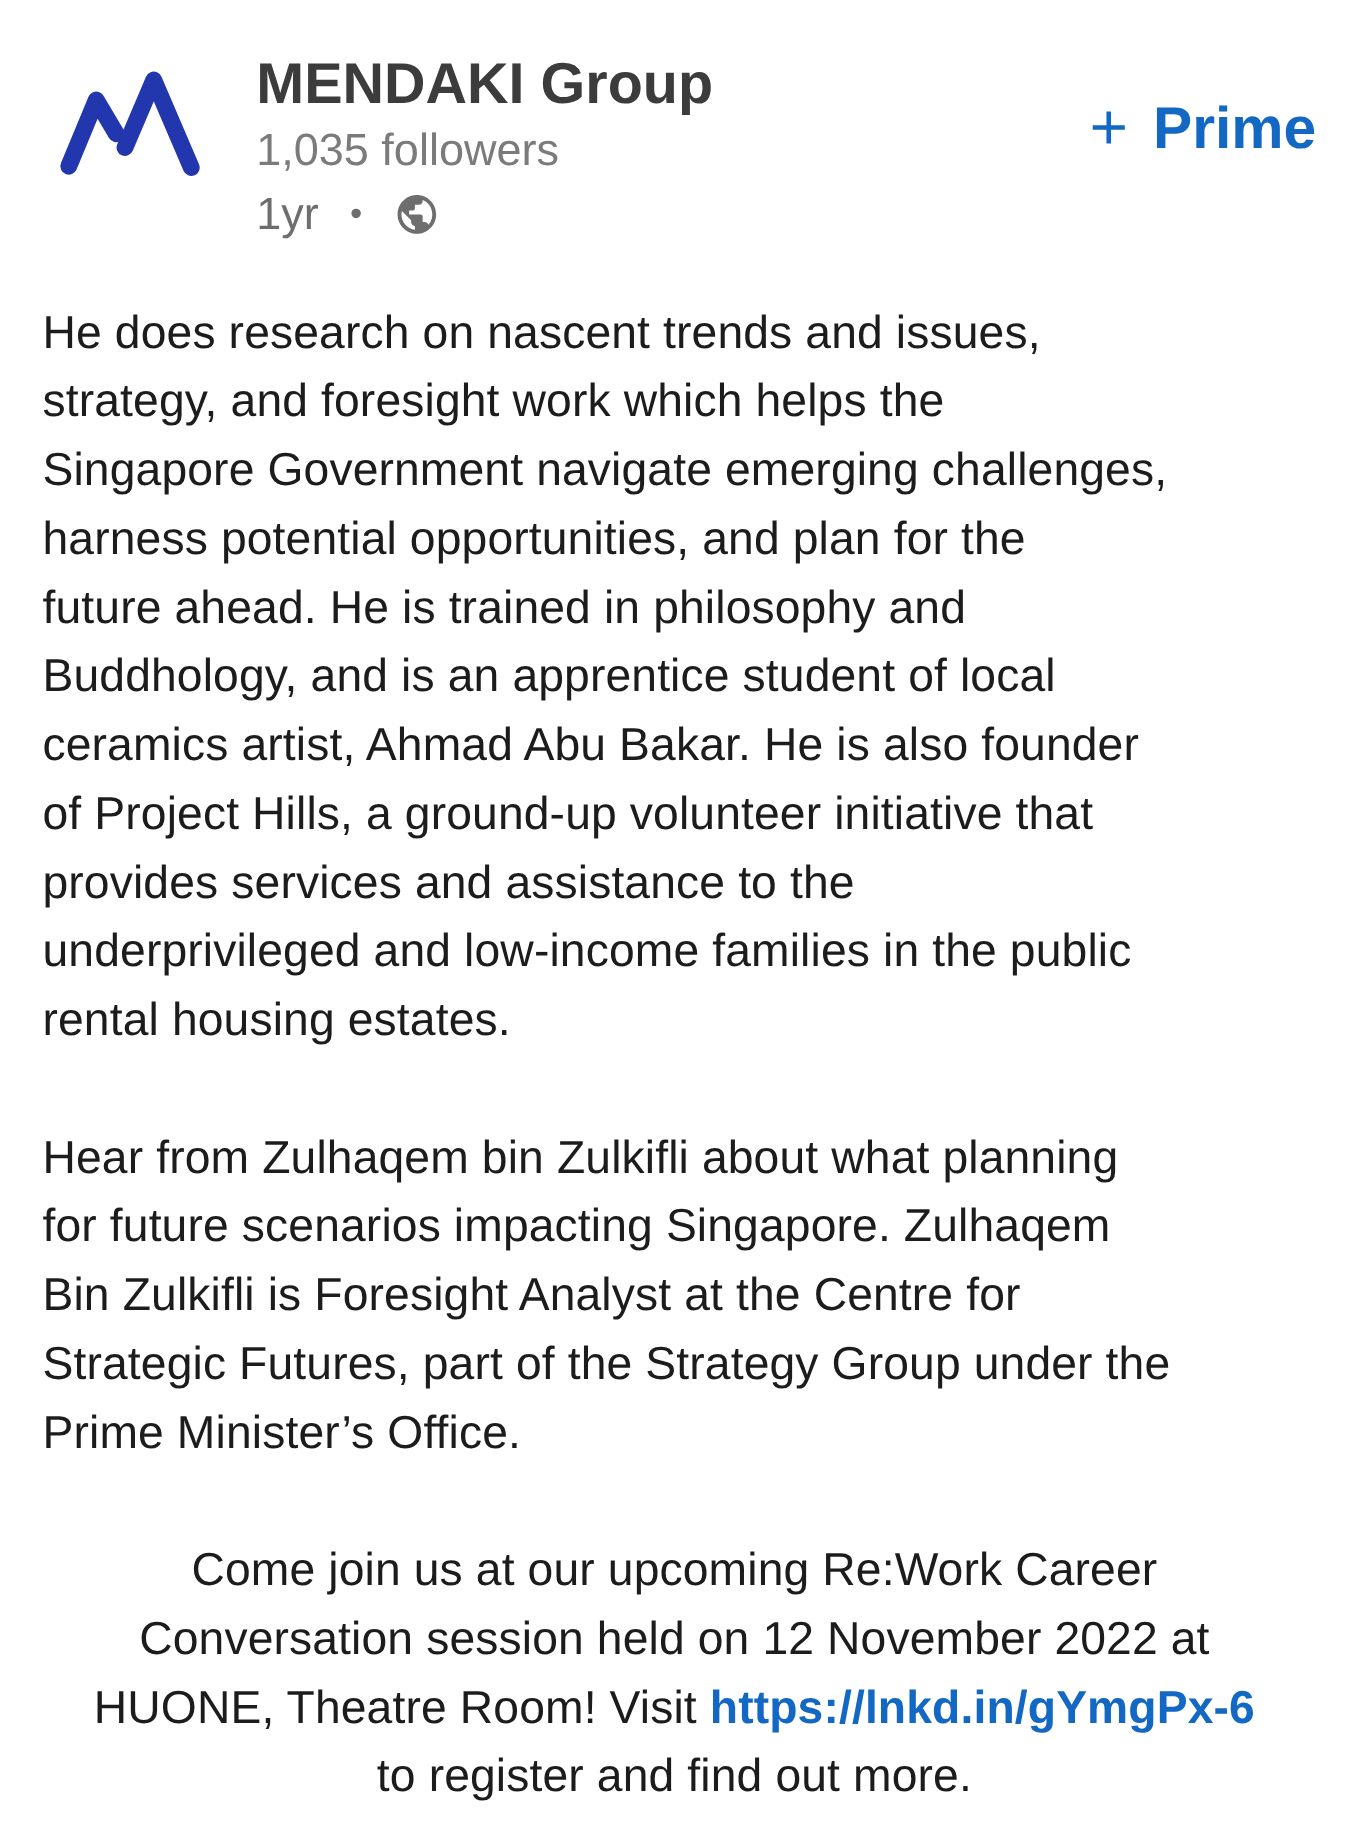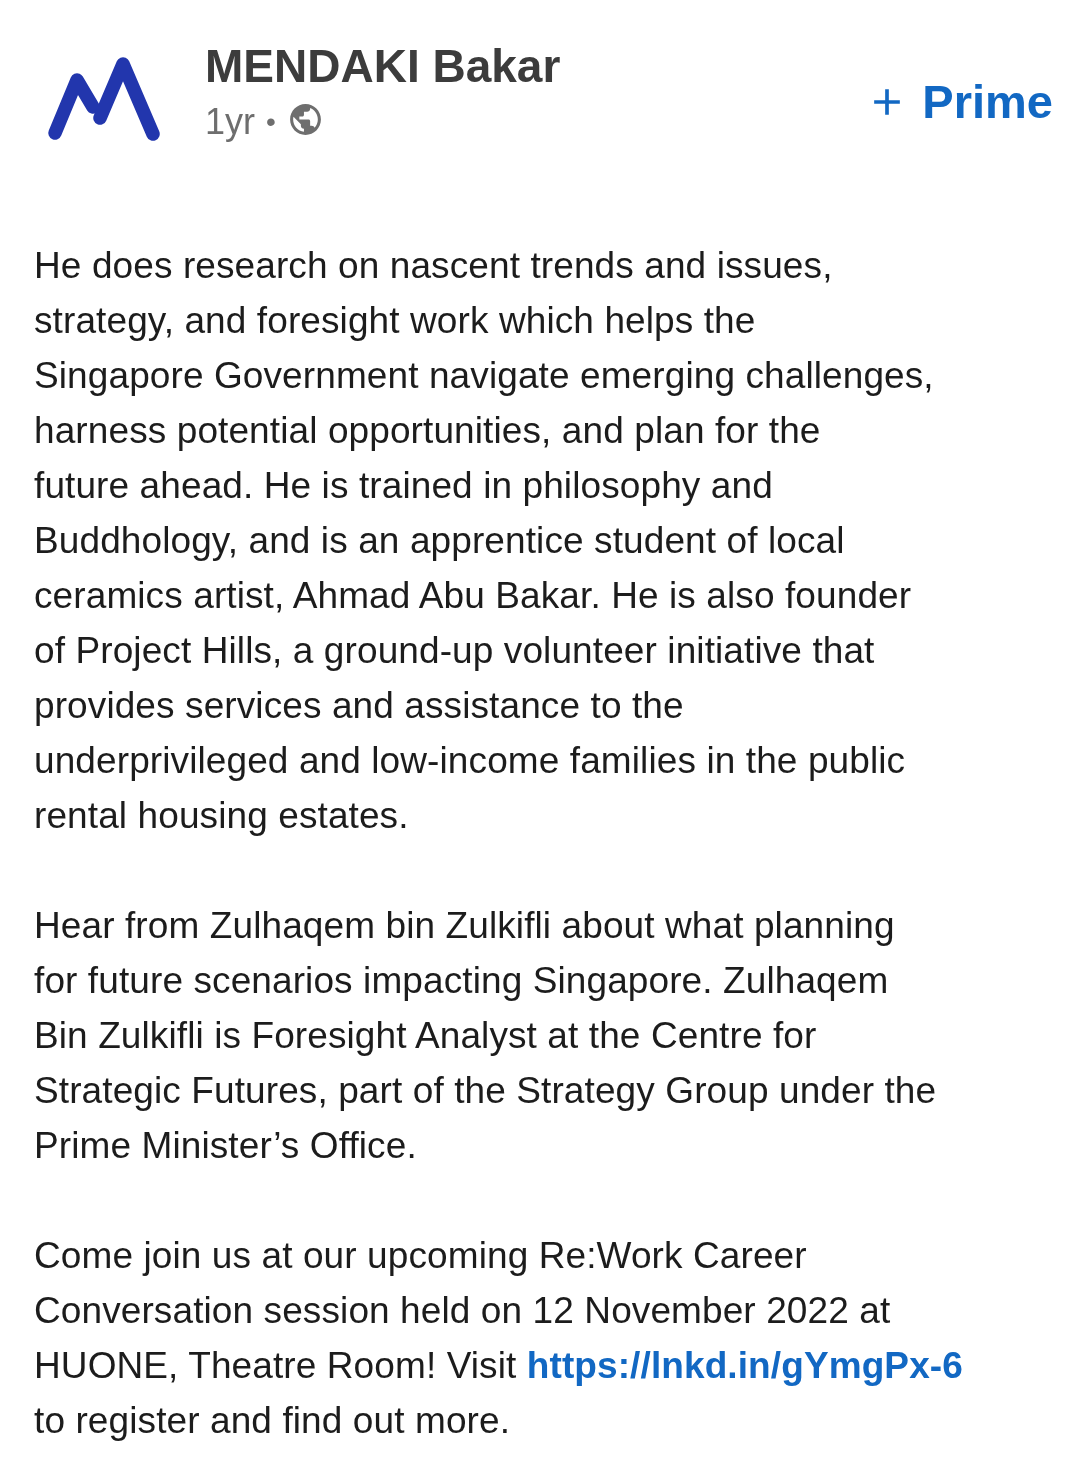--- a/index.html
+++ b/index.html
@@ -47,21 +47,22 @@
   }
   .followers {
     margin-top: 7px;
     font-size: 36px;
     line-height: 42px;
     color: var(--text-secondary);
   }
   .meta {
     margin-top: 9px;
     display: flex;
-    gap: 11px;
+    align-items: center;
+    gap: 25px;
     font-size: 36px;
     line-height: 42px;
     color: var(--text-meta);
   }
   .meta .dot { font-size: 28px; line-height: 42px; }
   .meta svg { display: block; }
 
   .follow-button {
     position: absolute;
     right: 26px;
@@ -86,21 +87,21 @@
     font-size: 37px;
     line-height: 55px;
     color: var(--text-primary);
     letter-spacing: 0.1px;
   }
   .post-body p {
     margin: 0 0 55px 0;
     white-space: pre-line;
   }
   .post-body p:first-child { margin-top: 26px; }
-  .post-body p:last-child { margin-bottom: 0; }
+  .post-body p:last-child { margin-bottom: 0; text-align: center; }
   .post-link {
     color: var(--accent-blue);
     font-weight: bold;
     text-decoration: none;
     cursor: pointer;
   }
 </style>
 </head>
 <body>
 
@@ -109,21 +110,22 @@
   <header class="post-header">
 
     <div class="logo">
       <svg viewBox="-9 -9 116 92" xmlns="http://www.w3.org/2000/svg">
         <polyline points="0,74 22,21 38,48" fill="none" stroke="var(--logo-blue)" stroke-width="13.5" stroke-linecap="round" stroke-linejoin="round"></polyline>
         <polyline points="45,59 68,5 98,75" fill="none" stroke="var(--logo-blue)" stroke-width="13.5" stroke-linecap="round" stroke-linejoin="round"></polyline>
       </svg>
     </div>
 
     <div class="header-text">
-      <div class="company-name">MENDAKI Bakar</div>
+      <div class="company-name">MENDAKI Group</div>
+      <div class="followers">1,035 followers</div>
       <div class="meta">
         <span>1yr</span>
         <span class="dot">•</span>
         <svg width="37" height="37" viewBox="0 0 24 24" xmlns="http://www.w3.org/2000/svg">
           <path fill="var(--text-meta)" d="M12 2C6.48 2 2 6.48 2 12s4.48 10 10 10 10-4.48 10-10S17.52 2 12 2zm-1 17.93c-3.95-.49-7-3.85-7-7.93 0-.62.08-1.21.21-1.79L9 15v1c0 1.1.9 2 2 2v1.93zm6.9-2.54c-.26-.81-1-1.39-1.9-1.39h-1v-3c0-.55-.45-1-1-1H8v-2h2c.55 0 1-.45 1-1V7h2c1.1 0 2-.9 2-2v-.41c2.93 1.19 5 4.06 5 7.41 0 2.08-.8 3.97-2.1 5.39z"></path>
         </svg>
       </div>
     </div>
 
     <button class="follow-button">

